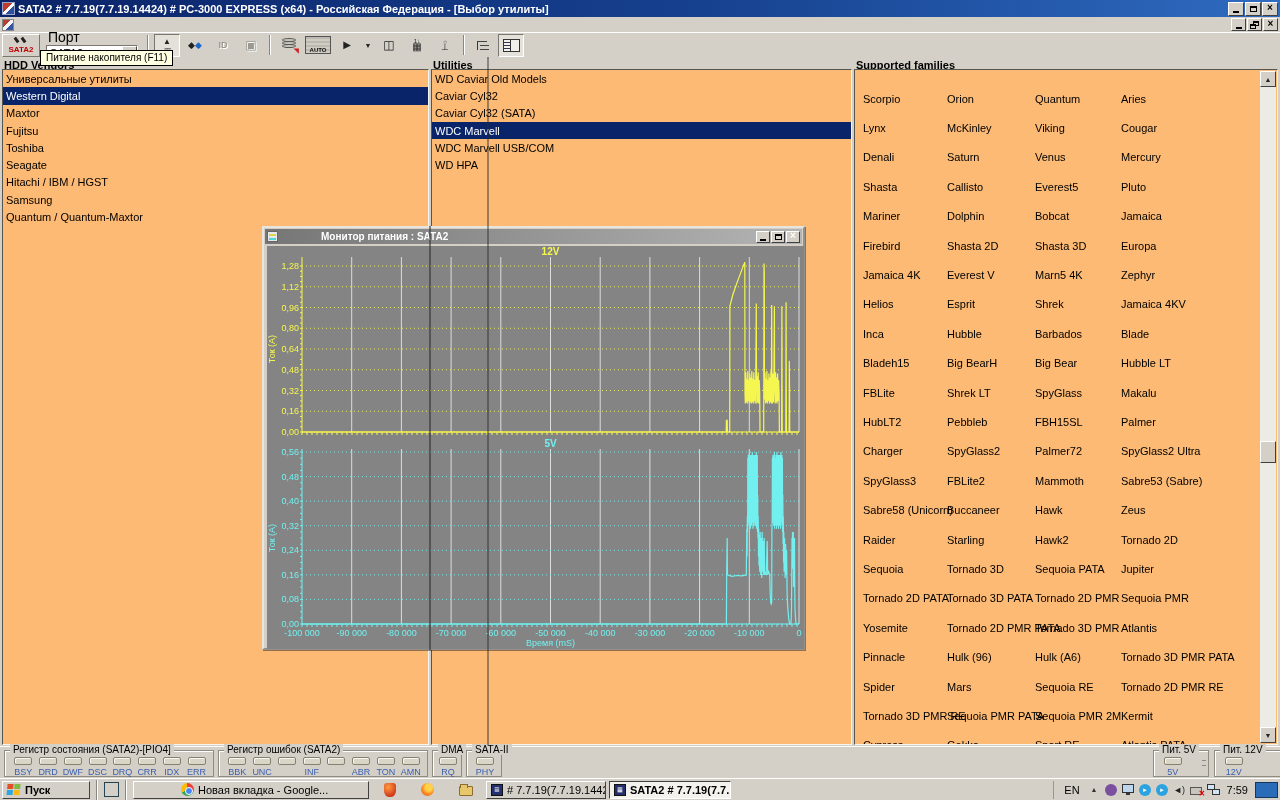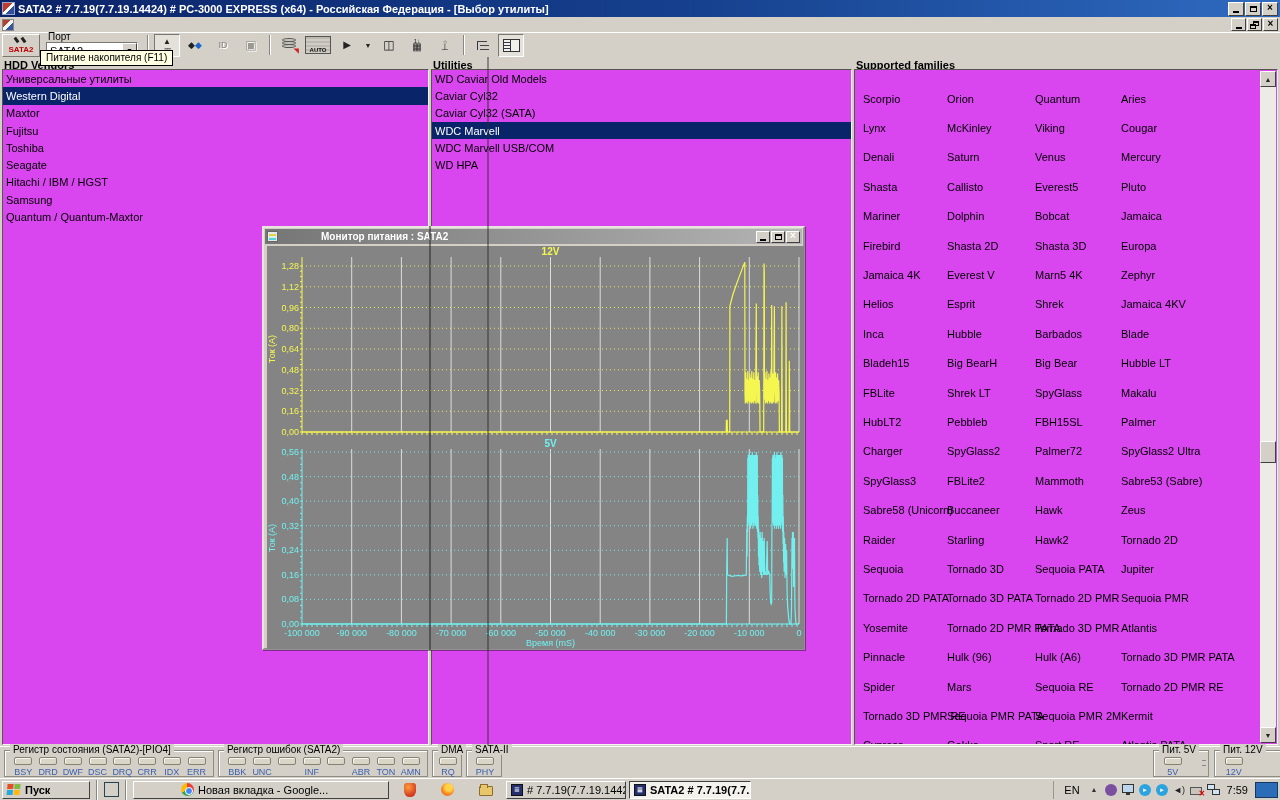--- a/index.html
+++ b/index.html
@@ -36,21 +36,21 @@
     border:1px solid transparent; color:#222; font-size:12px; line-height:1; }
   .tbtn.raised { border-color:#fff #7a7670 #7a7670 #fff; }
   .tbtn.pressed { border-color:#7a7670 #fff #fff #7a7670; background:#e4e1da; }
   .tbtn.disabled { color:#9b988f; text-shadow:1px 1px 0 #fff; }
   .power-btn { width:38px; }
   .power-btn .plug { width:16px; height:8px; position:relative; }
   .power-btn .plug::before { content:""; position:absolute; left:2px; top:0; width:3px; height:6px; background:#222; transform:rotate(-35deg); }
   .power-btn .plug::after { content:""; position:absolute; left:9px; top:0; width:3px; height:6px; background:#222; transform:rotate(-35deg); }
   .power-btn .plbl { color:#c00000; font-weight:bold; font-size:8px; margin-top:1px; }
   .port-group { display:flex; flex-direction:column; margin:0 4px; }
-  .port-label { font-size:10px; margin-left:2px; }
+  .port-label { font-size:14px; margin-left:2px; }
   .combo { width:92px; height:17px; background:#fff; border:1px solid; border-color:#7a7670 #fff #fff #7a7670; display:flex; align-items:center; }
   .combo .combo-value { flex:1; padding-left:3px; font-size:11px; }
   .combo .combo-arrow { width:15px; height:15px; background:#d4d0c8; border:1px solid; border-color:#fff #404040 #404040 #fff; font-size:7px; display:flex; align-items:center; justify-content:center; }
   .tsep { width:2px; height:20px; border-left:1px solid #8a8680; border-right:1px solid #fff; margin:0 3px; }
   .stack { display:flex; flex-direction:column; align-items:center; line-height:1; }
   .auto-box { width:26px; height:18px; border:1px solid #555; background:repeating-linear-gradient(0deg,#cfccc4 0 2px,#bdb9b0 2px 4px); display:flex; align-items:flex-end; justify-content:center; font-size:6px; font-weight:bold; color:#111; }
   .disks { width:16px; height:13px; display:flex; flex-direction:column; align-items:center; position:relative; }
   .disks i { width:14px; height:4px; border:1px solid #555; border-radius:50%; background:#c9c5ba; margin-top:-1px; display:block; }
   .disks::after { content:"◥"; color:#c22; font-size:7px; position:absolute; right:-2px; bottom:-2px; }
   .panes-ico { width:17px; height:13px; border:1px solid #333; display:flex; background:#f2f0ea; }
@@ -61,21 +61,21 @@
       linear-gradient(#444 0 0) 5px 10px/9px 1px no-repeat,
       linear-gradient(#335 0 0) 2px 2px/1px 9px no-repeat; }
 
   
   .tooltip { position:absolute; left:40px; top:50px; z-index:40; background:#ffffe1; border:1px solid #000;
     padding:1px 5px 2px; font-size:10px; white-space:nowrap; }
 
   
   .main { position:absolute; top:57px; left:0; width:1280px; height:689px; background:#d4d0c8; }
   .panel-label { position:absolute; top:2px; font-weight:bold; font-size:11px; }
-  .lbox { position:absolute; top:12px; bottom:1px; background:#d946ef; border:1px solid; border-color:#58554e #f6f4ef #f6f4ef #58554e; overflow:hidden; }
+  .lbox { position:absolute; top:12px; bottom:1px; background:#fdba74; border:1px solid; border-color:#58554e #f6f4ef #f6f4ef #58554e; overflow:hidden; }
   .lrow { height:17.3px; display:flex; align-items:center; padding-left:3px; white-space:nowrap; }
   .lrow.selected { background:#0a246a; color:#fff; }
   .fam-grid { position:absolute; left:8px; top:14px; right:18px; display:grid; grid-template-columns:84px 88px 86px 1fr; grid-auto-rows:29.4px; }
   .fam-cell { display:flex; align-items:center; white-space:nowrap; font-size:11px; }
   
   .vscroll { position:absolute; top:1px; bottom:1px; right:1px; width:16px; background:#ecebe5; }
   .sarrow { position:absolute; left:0; width:16px; height:16px; background:#d4d0c8; border:1px solid; border-color:#fff #404040 #404040 #fff; font-size:7px; display:flex; align-items:center; justify-content:center; color:#222; }
   .sarrow.up { top:0; } .sarrow.down { bottom:0; }
   .sthumb { position:absolute; left:0; width:16px; height:22px; top:55%; background:#d4d0c8; border:1px solid; border-color:#fff #404040 #404040 #fff; }
 
@@ -871,21 +871,21 @@
         <i class="wf4"></i>
       </span>
     <span>Пуск</span>
   </div>
   <span class="tsep"></span>
   <span class="sc-ico">
       <span class="ql-grid"></span>
     </span>
   <span class="tsep"></span>
   <span id="task-buttons" style="display:flex;align-items:center;gap:3px;">
-      <div class="task-btn" style="width: 256px; padding-left: 47px;">
+      <div class="task-btn" style="width: 236px; padding-left: 47px;">
         <span class="chrome-ico" style="flex: 0 0 auto;"></span>
         <span>Новая вкладка - Google...</span>
       </div>
       <span class="sc-ico" style="margin: 0px 10px;">
         <span class="shield-ico"></span>
       </span>
       <span class="sc-ico" style="margin: 0px 10px;">
         <span class="firefox-ico"></span>
       </span>
       <span class="sc-ico" style="margin: 0px 10px;">

